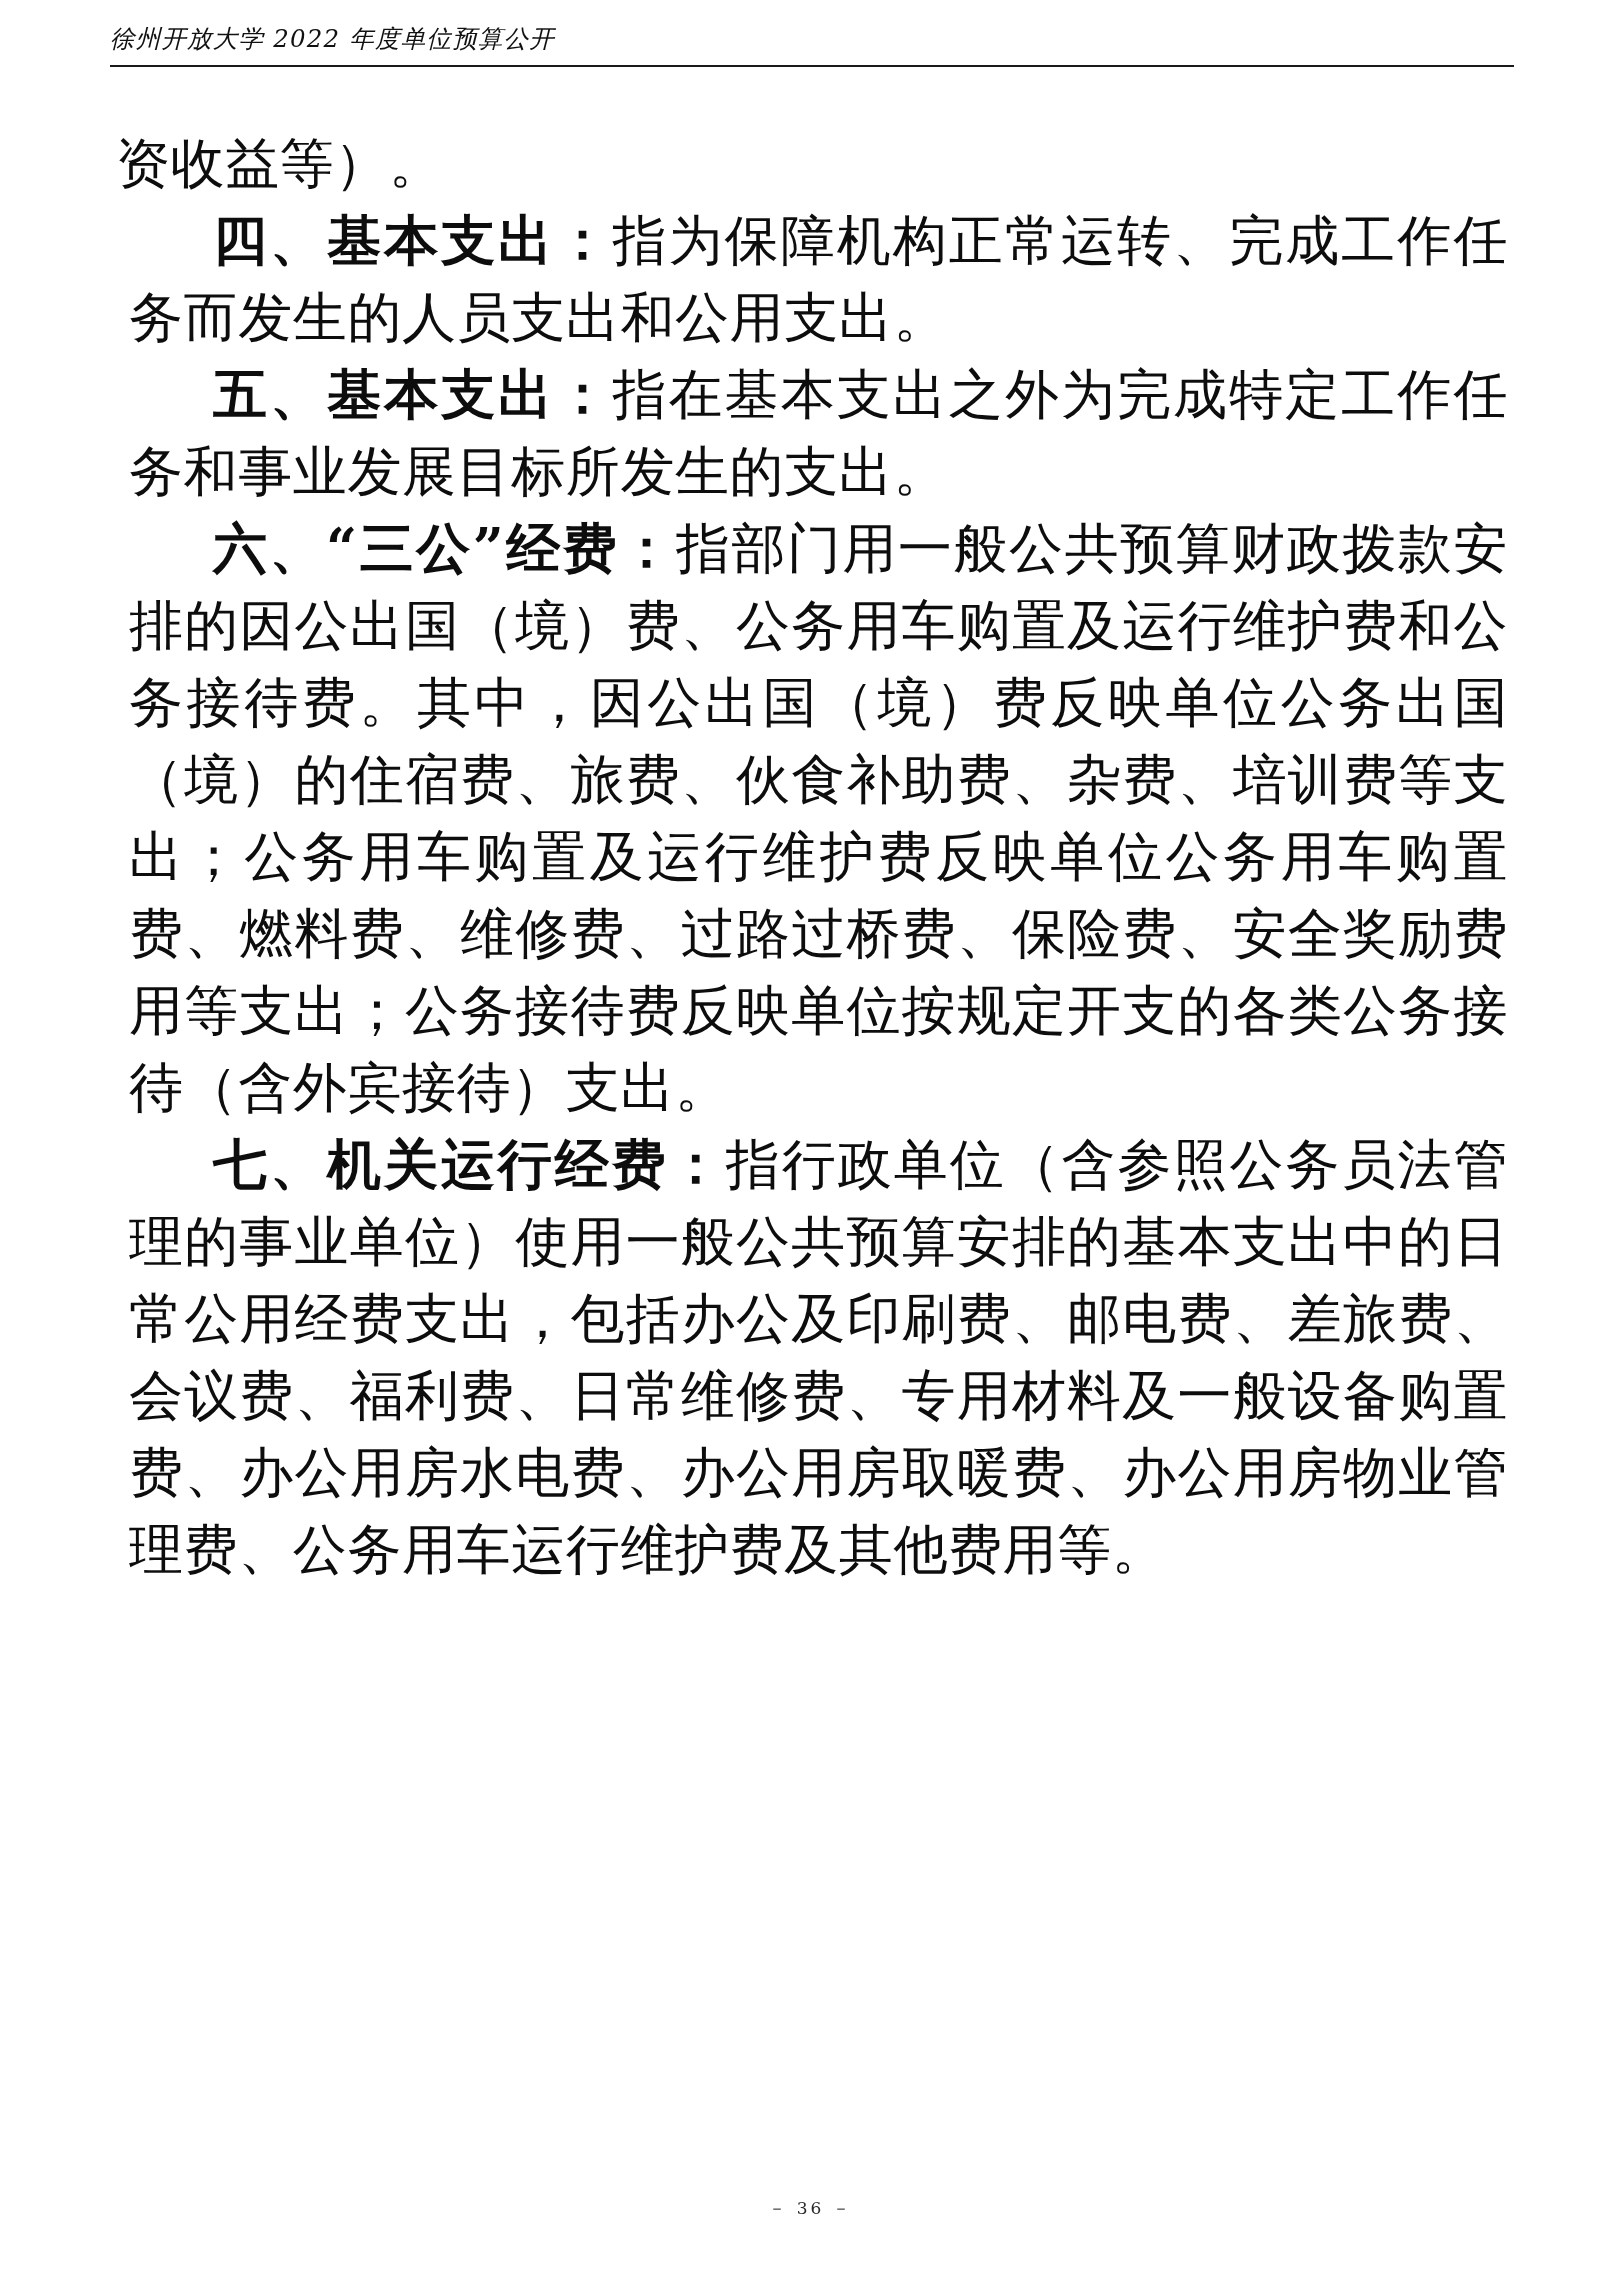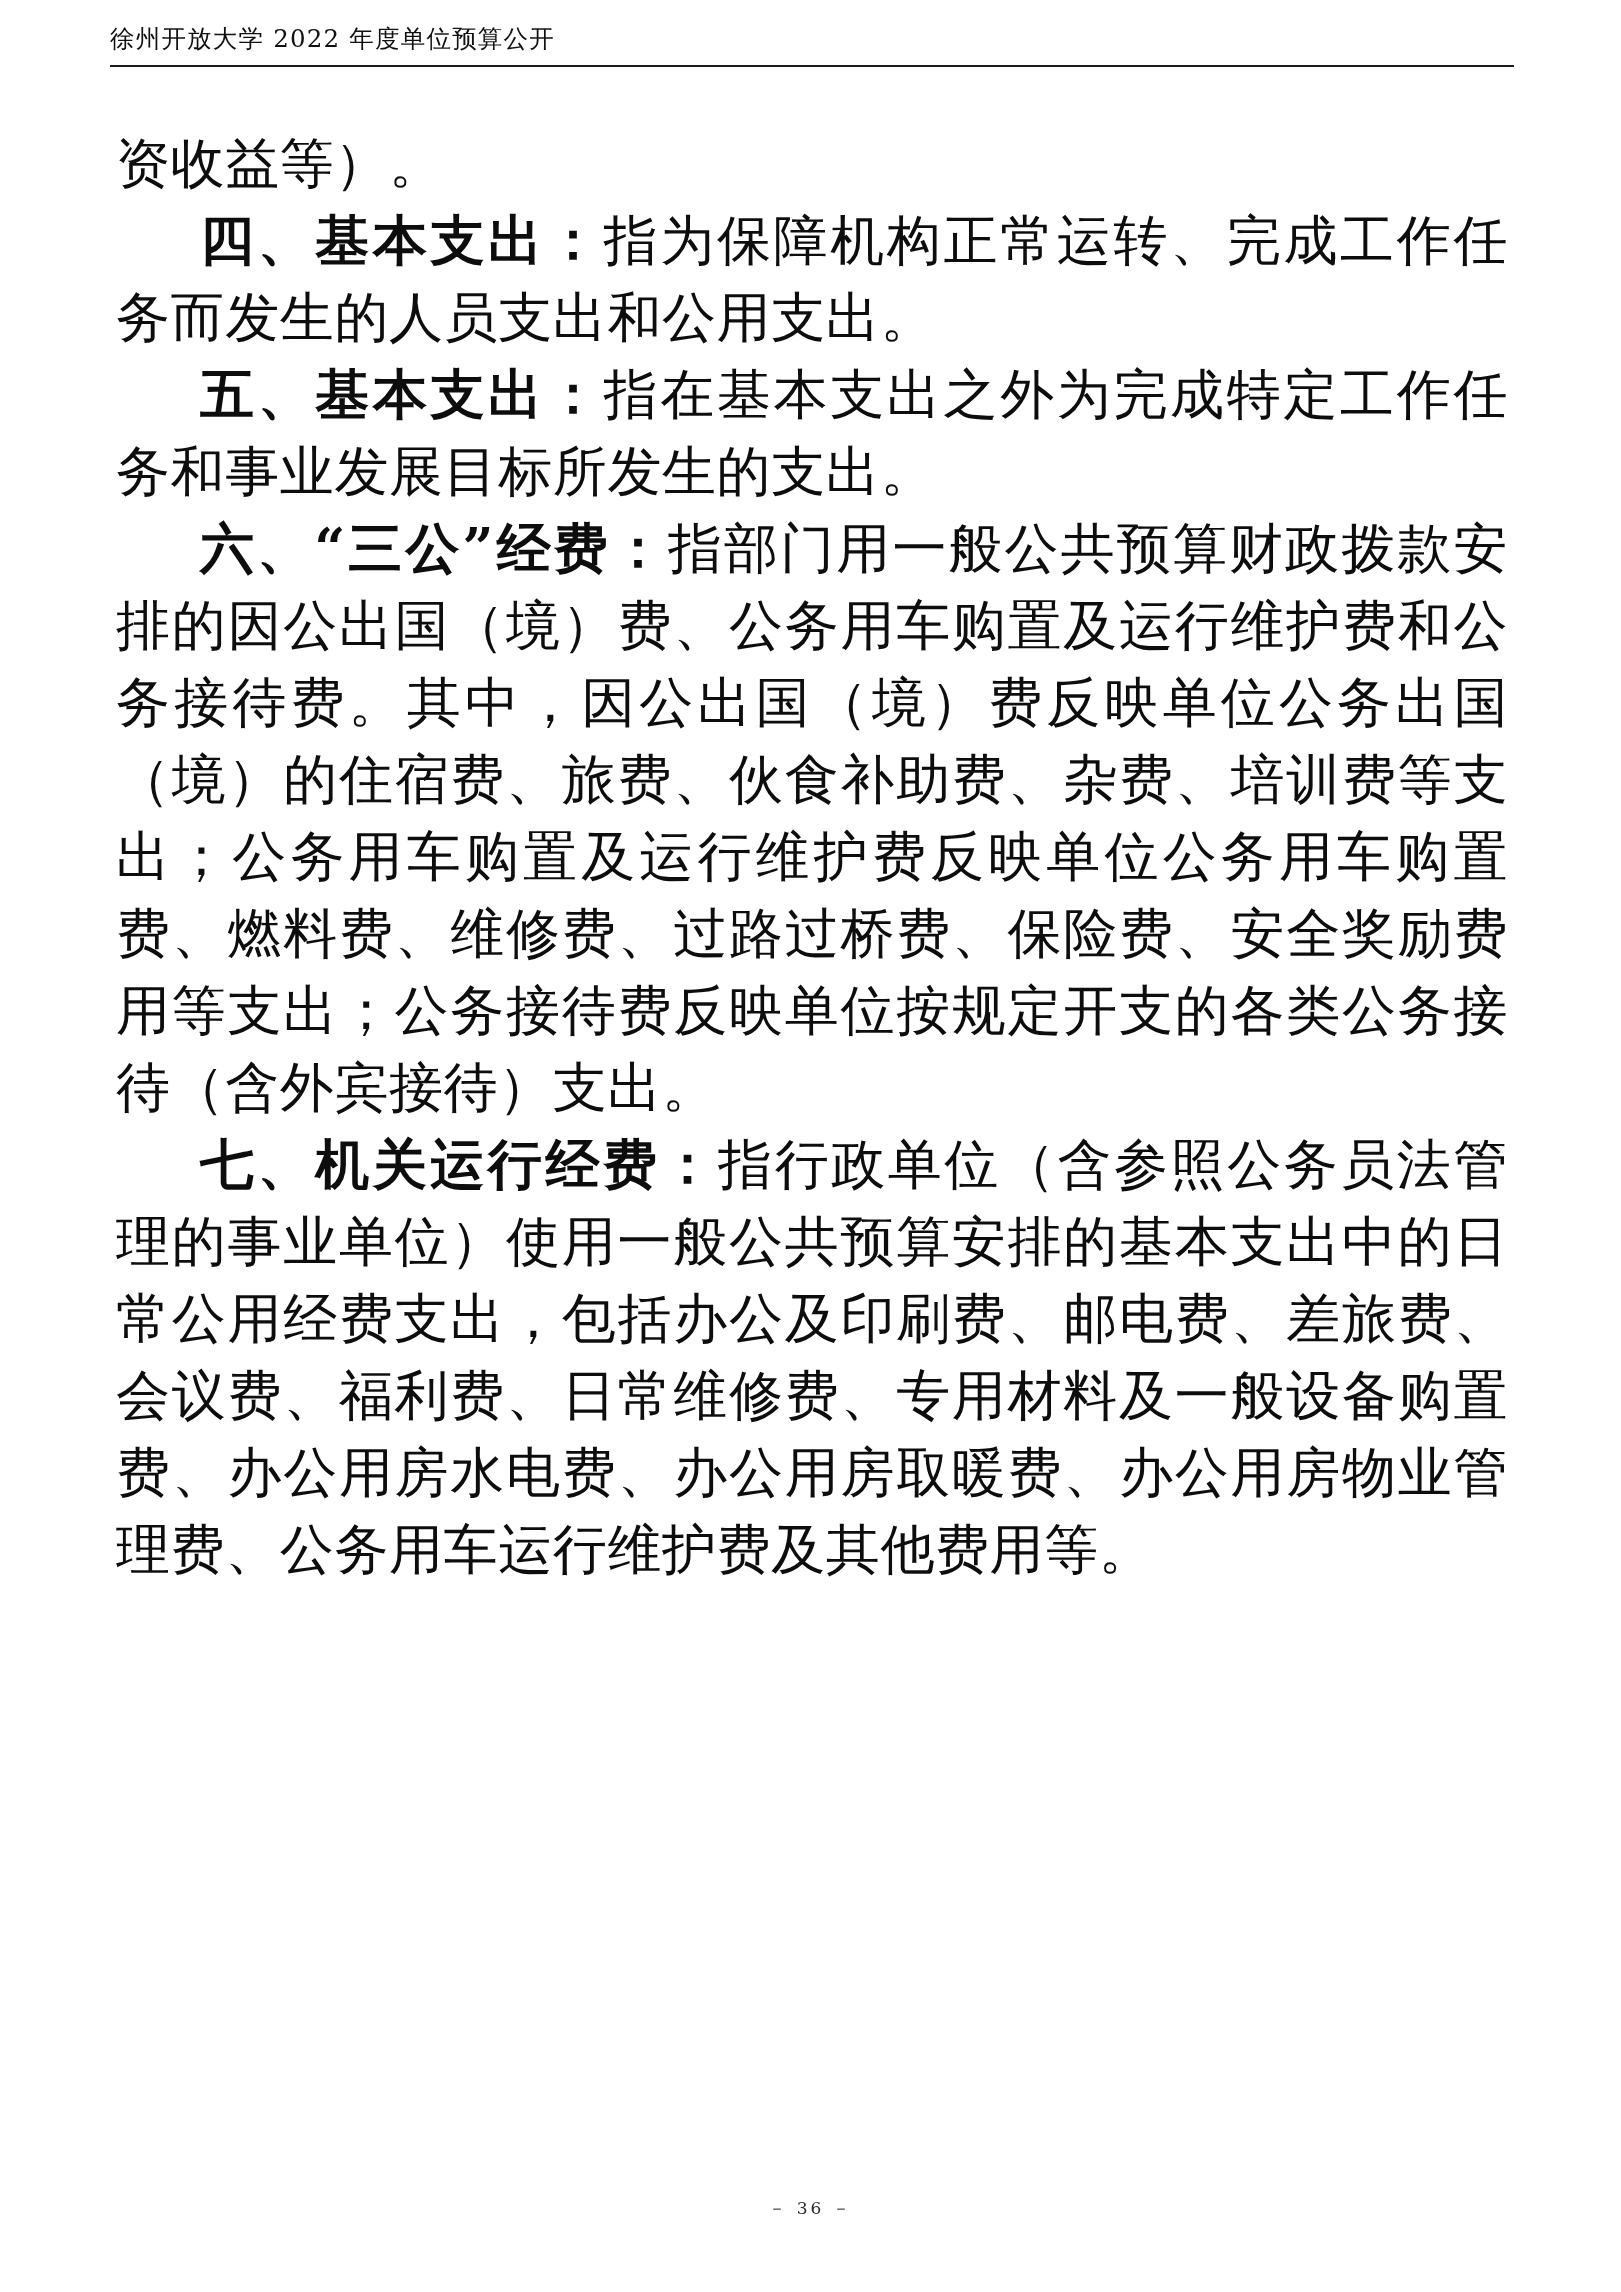--- a/index.html
+++ b/index.html
@@ -26,20 +26,21 @@
     width: 1404px;
     height: 47px;
   }
   .header-title {
     font-family: "DejaVu Serif", "Liberation Serif", serif;
     font-size: 24.5px;
     letter-spacing: 1.2px;
     line-height: 33px;
     color: #111111;
     white-space: nowrap;
+    font-style: italic;
   }
   .header-rule {
     position: absolute;
     left: 110px;
     top: 65px;
     width: 1404px;
     height: 0;
     border-top: 2px solid #1a1a1a;
   }
 
@@ -56,20 +57,21 @@
     text-align: justify;
     text-align-last: left;
     text-justify: inter-character;
     letter-spacing: 0.6px;
     margin: 0 0 0 0;
     color: #0d0d0d;
     font-family: "DejaVu Serif", "Liberation Serif", serif;
   }
   .para.indent {
     text-indent: 84px;
+    margin-left: 13px;
   }
   .para .lead {
     font-weight: bold;
     letter-spacing: 1.6px;
   }
 
   
   .footer {
     position: absolute;
     left: 0;

